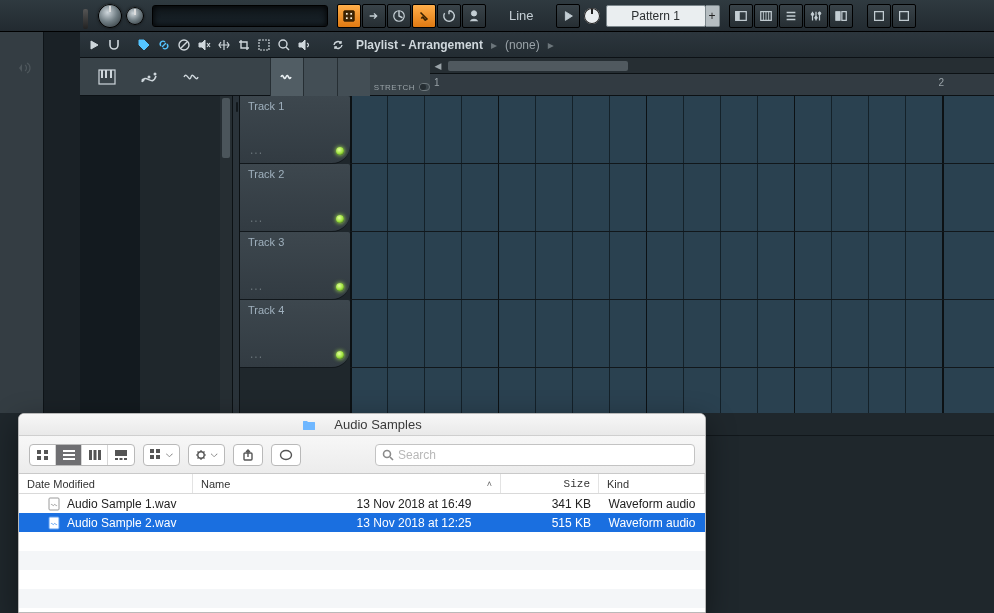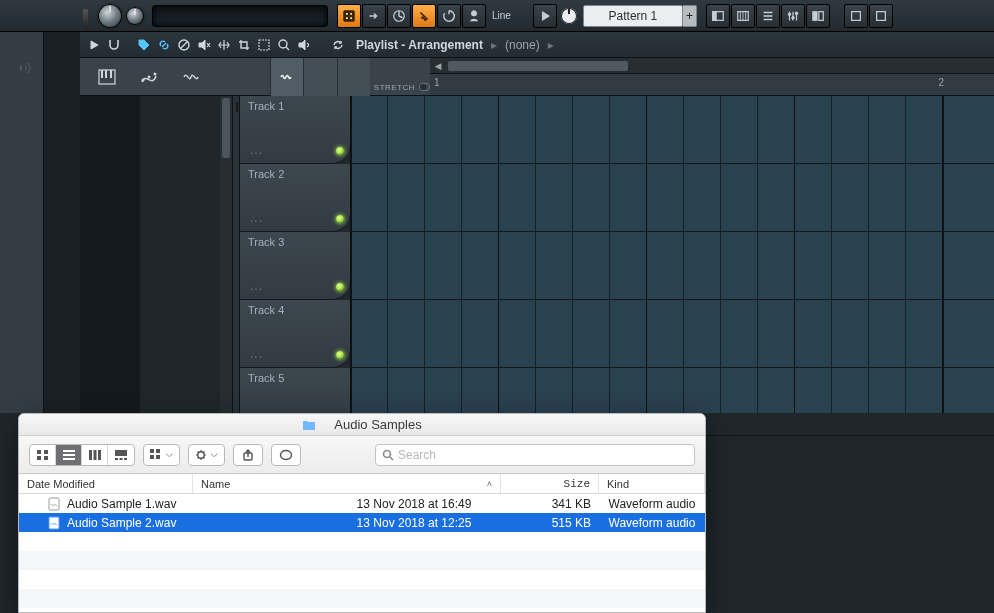--- a/index.html
+++ b/index.html
@@ -31,21 +31,21 @@
   .tb-btn {
     width:24px;height:24px;margin-left:1px;
     background: linear-gradient(#394349,#262e33);
     border:1px solid #000; border-radius:2px;
     display:flex;align-items:center;justify-content:center;
     color:#c7d1d6; font-size:13px;
   }
   .tb-btn svg { width:14px;height:14px; fill:#c4ced4; stroke:#c4ced4;}
   .tb-btn.orange { background: linear-gradient(#ffae4a,#e07a12); color:#3a2100;}
   .tb-btn.orange svg { fill:#3a2100; stroke:#3a2100;}
-  .snap-label { margin-left:6px; font-size:10px; color:#c4ced4; }
+  .snap-label { margin-left:23px; font-size:13px; color:#c4ced4; }
   .divider { width:8px;}
   .transport-knob { width:16px;height:16px;border-radius:50%;background:#e9edef;box-shadow:inset 0 0 0 1px #222;margin:0 4px; position:relative;}
   .transport-knob::after{content:"";position:absolute;left:50%;top:1px;width:2px;height:5px;background:#222;transform:translateX(-50%);}
   .pattern-box {
     width:100px;height:22px;margin-left:2px;
     background:#eaeef0;border:1px solid #7b868b;border-radius:2px;
     display:flex;align-items:center;justify-content:center;
     font-size:12px;color:#2b2f31;
   }
   .plus-chip{width:14px;height:22px;background:#b5bdc1;border:1px solid #7b868b;border-left:none;border-radius:0 2px 2px 0;display:flex;align-items:center;justify-content:center;color:#222;font-size:12px;}
@@ -484,24 +484,20 @@
       </div>
       <div class="trackhead">
         <span>Track 3</span>
         <span class="dots">...</span>
         <span class="led"></span>
       </div>
       <div class="trackhead">
         <span>Track 4</span>
         <span class="dots">...</span>
         <span class="led"></span>
-      </div>
-      <div class="trackhead">
-        <span>Track 5</span>
-        <span class="dots">...</span>
       </div>
     </div>
 
     <div class="grid">
       <div class="vlines" id="vlines">
           <div class="bar16" style="left: 0px;"></div>
           <div style="left: 37px;"></div>
           <div style="left: 74px;"></div>
           <div style="left: 111px;"></div>
           <div class="bar4" style="left: 148px;"></div>

